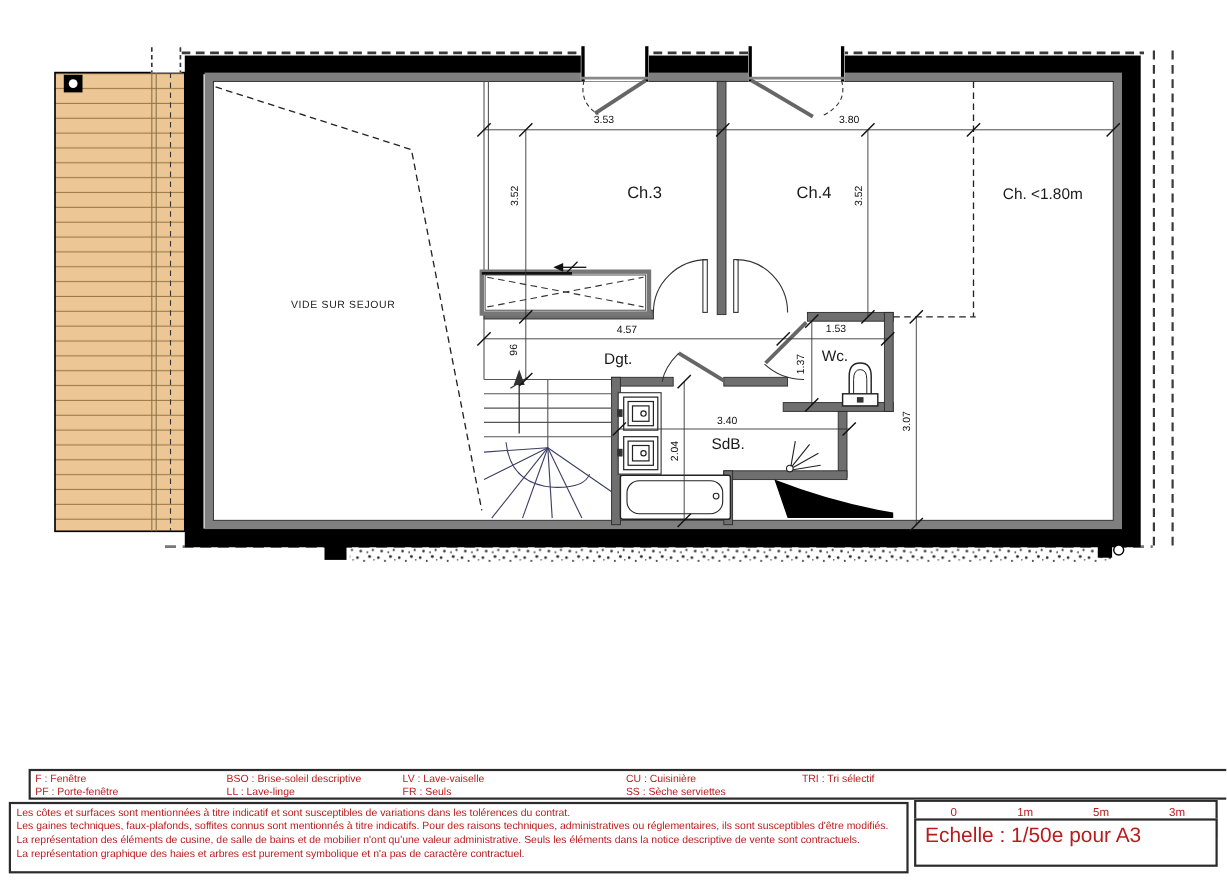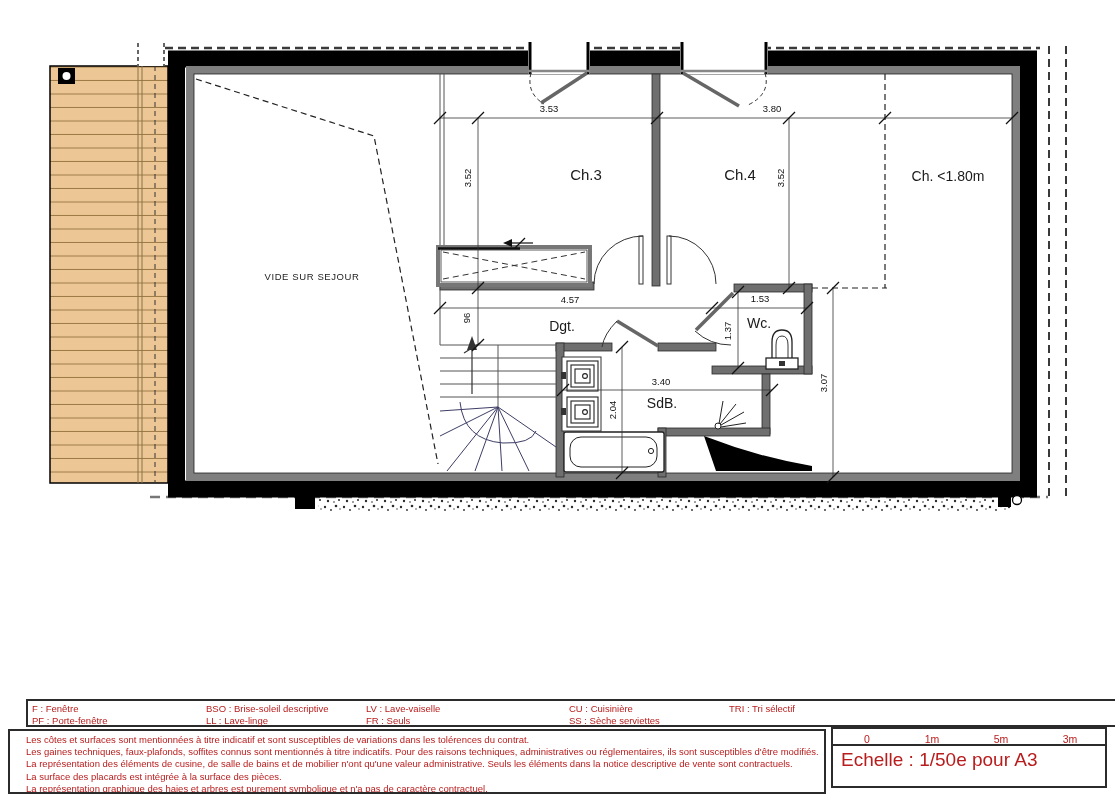--- a/index.html
+++ b/index.html
@@ -3,21 +3,21 @@
 <meta charset="utf-8">
 <style>
   html,body{margin:0;padding:0;background:#fff;}
   .page{position:relative;width:1115px;height:800px;background:#fff;
         font-family:"Liberation Sans",sans-serif;color:#b91c1c;overflow:hidden;}
   .plan-svg{position:absolute;left:0;top:0;}
   .box{position:absolute;border:2px solid #2b2b2b;box-sizing:border-box;background:#fff;}
   .legend-box{left:26px;top:699px;width:1099px;height:28px;font-size:9.5px;}
   .leg-col{position:absolute;top:2px;white-space:nowrap;line-height:11.5px;}
   .notes-box{left:8px;top:729px;width:818px;height:65px;font-size:9.5px;
-             padding:3px 16px;line-height:12.2px;white-space:nowrap;overflow:hidden;}
+             padding:3px 5px;line-height:12.2px;white-space:nowrap;overflow:hidden;}
   .scale-box{left:831px;top:727px;width:276px;height:34px;}
   .echelle-box{left:831px;top:744px;width:276px;height:44px;font-size:19px;
                line-height:28px;padding-left:8px;}
   .sc-lab{position:absolute;top:4px;font-size:10.5px;transform:translateX(-50%);}
   .sc-bar{position:absolute;left:32px;top:19px;width:202px;height:8px;
           border:1px solid #000;box-sizing:border-box;background:#fff;}
   .sc-seg{position:absolute;top:0;height:100%;}
   .dim-t{font-size:9.5px;fill:#111;}
   .rm-t{font-size:15px;fill:#1a1a1a;}
   .rm-s{font-size:14px;fill:#1a1a1a;}
@@ -296,21 +296,20 @@
   <div class="leg-col" style="left:701px">
     <div>TRI : Tri sélectif</div>
     <div></div>
   </div>
 </div>
 
 <div class="box notes-box">
   <div>Les côtes et surfaces sont mentionnées à titre indicatif et sont susceptibles de variations dans les tolérences du contrat.</div>
   <div>Les gaines techniques, faux-plafonds, soffites connus sont mentionnés à titre indicatifs. Pour des raisons techniques, administratives ou réglementaires, ils sont susceptibles d'être modifiés.</div>
   <div>La représentation des éléments de cusine, de salle de bains et de mobilier n'ont qu'une valeur administrative. Seuls les éléments dans la notice descriptive de vente sont contractuels.</div>
-  <div>La surface des placards est intégrée à la surface des pièces.</div>
   <div>La représentation graphique des haies et arbres est purement symbolique et n'a pas de caractère contractuel.</div>
 </div>
 
 <div class="box scale-box">
   <span class="sc-lab" style="left:34px">0</span>
   <span class="sc-lab" style="left:99px">1m</span>
   <span class="sc-lab" style="left:168px">5m</span>
   <span class="sc-lab" style="left:237px">3m</span>
   <div class="sc-bar">
     <div class="sc-seg" style="left:0;width:65px;background:#111"></div>

